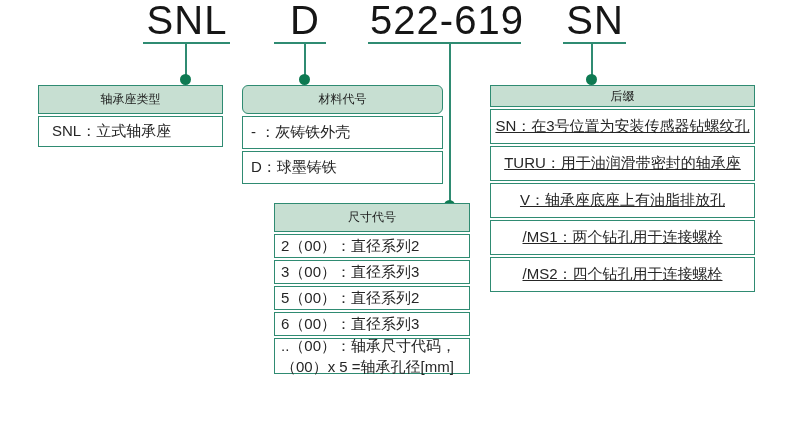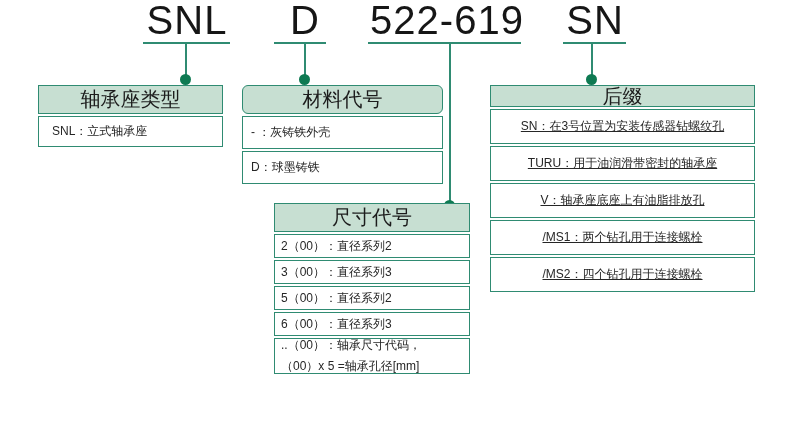--- a/index.html
+++ b/index.html
@@ -12,26 +12,26 @@
     font-size:40px; line-height:44px; font-weight:400;
     color:#161616; letter-spacing:1px; white-space:nowrap;
   }
   .underline { position:absolute; top:42px; height:2px; background:#2f8b72; }
   .vline     { position:absolute; width:2px; background:#2f8b72; }
   .dot       { position:absolute; width:11px; height:11px; border-radius:50%; background:#0e7a52; }
 
   .box { position:absolute; display:flex; flex-direction:column; gap:2px; }
   .cell {
     border:1px solid #2f8b72; background:#ffffff; box-sizing:border-box;
-    display:flex; align-items:center; font-size:12px; color:#262626;
+    display:flex; align-items:center; font-size:15px; color:#262626;
     padding:0 8px; white-space:nowrap;
   }
   .cell.header {
     background:#c7dfd2; justify-content:center; padding:0 4px;
-    font-size:20px; color:#1c1c1c;
+    font-size:12px; color:#1c1c1c;
   }
   .box1 { left:38px;  top:85px;  width:185px; }
   .box1 .header { height:29px; }
   .box1 .row    { height:31px; padding-left:13px; }
 
   .box2 { left:242px; top:85px;  width:201px; }
   .box2 .header { height:29px;border-radius:6px; }
   .box2 .row    { height:33px; }
 
   .box3 { left:274px; top:203px; width:196px; }

